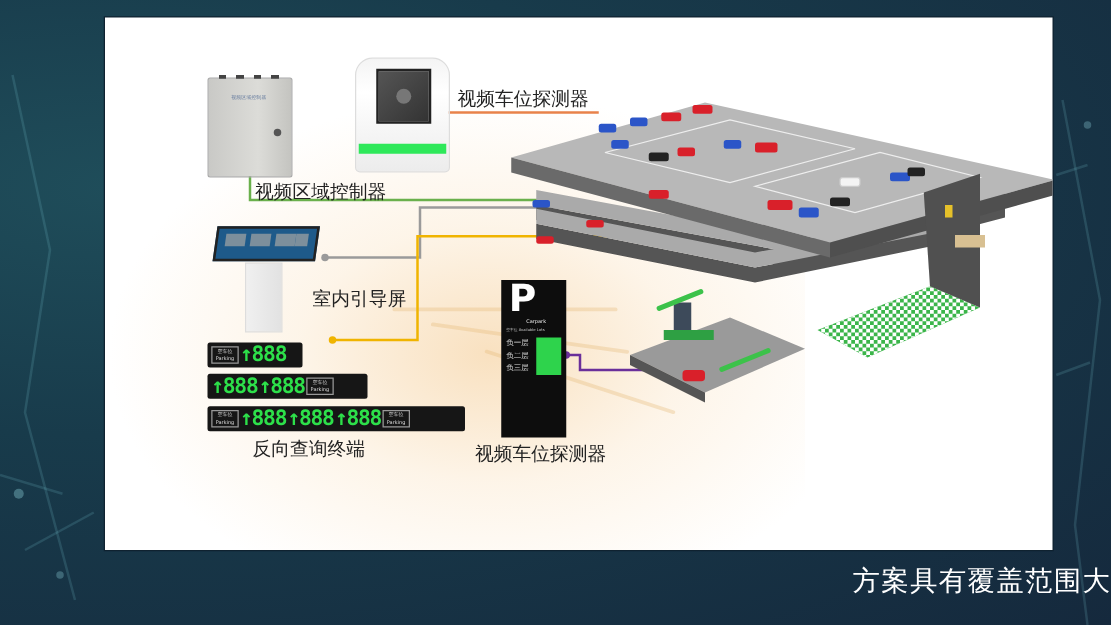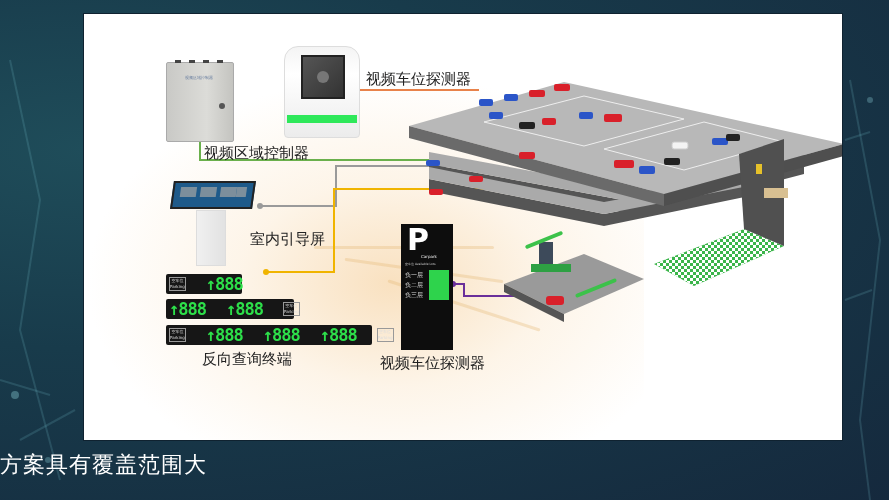--- a/index.html
+++ b/index.html
@@ -47,39 +47,39 @@
   
   .kiosk-screen {
     position: absolute; left: 88px; top: 167px; width: 82px; height: 28px;
     background: #1e5a8a; border: 2px solid #222; transform: skewX(-8deg);
   }
   .kiosk-screen span { position: absolute; top: 4px; width: 16px; height: 10px; background: #7d8f9c; }
   .kiosk-stand { position: absolute; left: 112px; top: 196px; width: 30px; height: 56px; background: linear-gradient(90deg,#f0f0f0,#e2e2e2); border: 1px solid #ddd; }
   
   .led {
     position: absolute; background: #161616; border-radius: 2px; height: 20px;
-    display: flex; align-items: center; padding: 0 3px; gap: 20px;
+    display: flex; align-items: center; padding: 0 3px; gap: 1px;
   }
   .led .park { width: 22px; height: 14px; border: 1px solid #999; color: #ddd; font-size: 4px; line-height: 6px; text-align: center; }
   .led .num { color: #2de04a; font-size: 17px; font-weight: bold; font-family: "DejaVu Sans Mono", monospace; letter-spacing: -1px; line-height: 20px; }
   
   .outdoor {
     position: absolute; left: 317px; top: 210px; width: 52px; height: 126px; background: #0d0d0d;
   }
   .outdoor .p { position: absolute; left: 6px; top: -2px; color: #fff; font-size: 30px; font-weight: bold; }
   .outdoor .brand { position: absolute; left: 20px; top: 30px; color: #eee; font-size: 4px; }
   .outdoor .sub { position: absolute; left: 4px; top: 38px; color: #ccc; font-size: 3px; }
   .outdoor .floors { position: absolute; left: 4px; top: 46px; color: #ddd; font-size: 6px; line-height: 10px; }
   .outdoor .grid { position: absolute; left: 28px; top: 46px; width: 20px; height: 30px; background: #2ed34c; }
   
   svg.lines { position: absolute; left: 0; top: 0; }
   
   .park-svg { position: absolute; left: 320px; top: 60px; }
   .subtitle {
-    position: absolute; left: 0; right: 0; top: 450px; text-align: left;
+    position: absolute; left: 0; right: 0; top: 450px; text-align: right;
     color: #ffffff; font-size: 22px; letter-spacing: 1px;
   }
 </style>
 </head>
 <body>
 
 <svg class="bg-deco" width="889" height="500">
   <g stroke="rgba(120,200,210,0.18)" stroke-width="2" fill="none">
     <path d="M10 60 L40 200 L20 330 L60 480"></path>
     <path d="M0 380 L50 395"></path>

